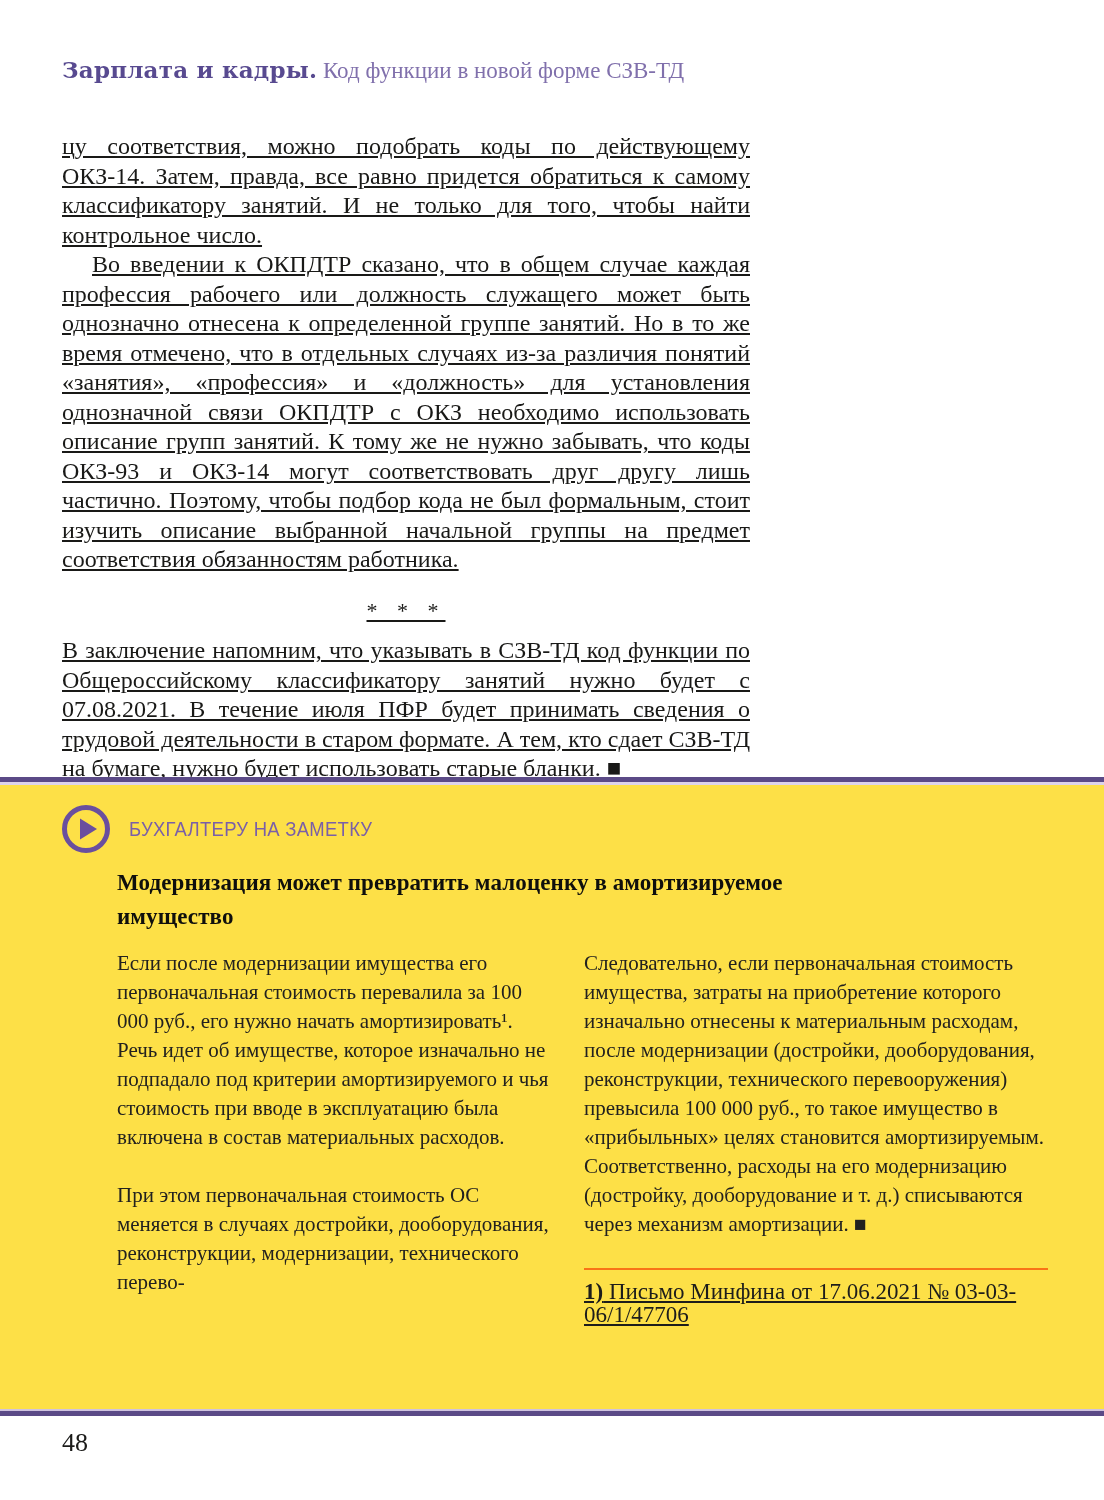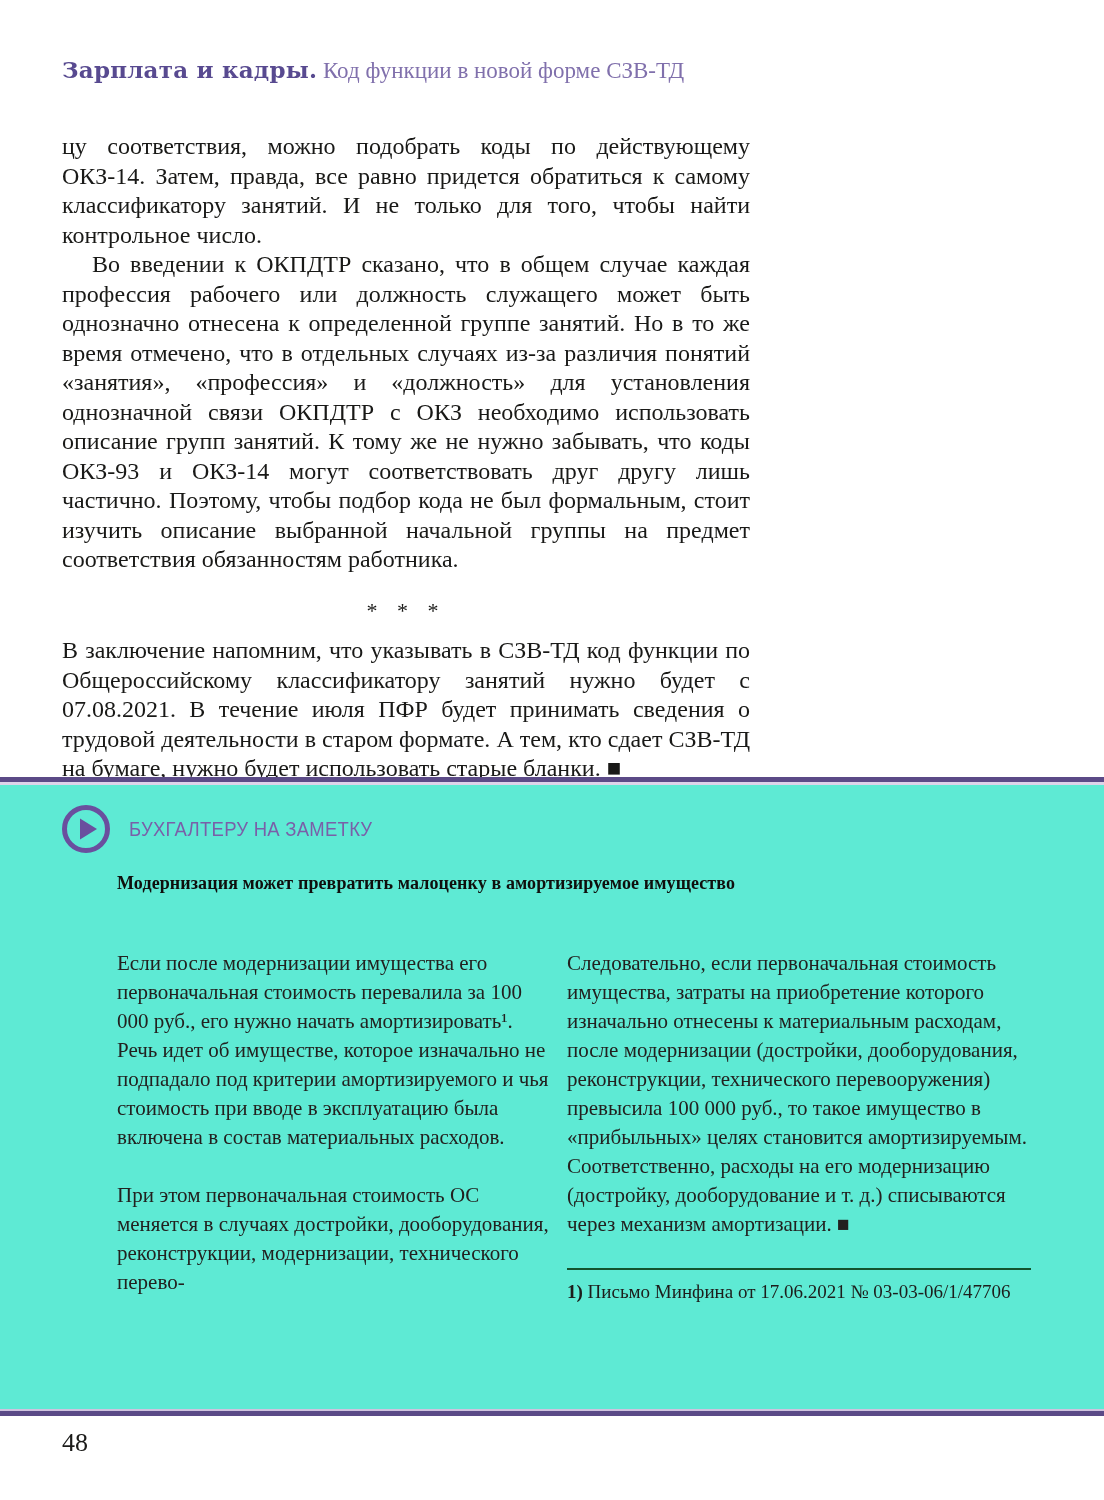--- a/index.html
+++ b/index.html
@@ -35,41 +35,42 @@
   
   .article {
     position: absolute;
     left: 62px;
     top: 132px;
     width: 688px;
     font-size: 24px;
     line-height: 29.5px;
     text-align: justify;
     color: #191917;
+    text-decoration: underline;
   }
   .article p { margin: 0; }
   .article p.indent { text-indent: 30px; }
   .article .separator {
     text-align: center;
     text-indent: 0;
     letter-spacing: 7px;
     margin: 21px 0 11px 0;
     font-size: 22px;
   }
   .article .after-sep { margin-top: 0; }
 
   
   .note {
     position: absolute;
     left: 0;
     top: 777px;
     width: 1104px;
     height: 639px;
     box-sizing: border-box;
-    background: #5eead4;
+    background: #fde047;
     border-top: 5px solid #5b4a87;
     border-bottom: 5px solid #5b4a87;
   }
   .note::before {            
     content: "";
     position: absolute;
     left: 0; top: 0;
     width: 100%; height: 3px;
     background: #ddd3ea;
   }
@@ -98,47 +99,48 @@
     transform: scaleX(0.88);
     transform-origin: left center;
     white-space: nowrap;
   }
 
   .note-title {
     position: absolute;
     left: 117px;
     top: 84px;
     width: 780px;
-    font-size: 18px;
+    font-size: 23px;
     line-height: 34px;
     font-weight: bold;
     color: #0f0f0d;
     letter-spacing: 0.1px;
   }
 
   .note-columns {
     position: absolute;
     left: 117px;
     top: 167px;
     display: flex;
-    gap: 18px;
+    gap: 35px;
   }
   .note-col { font-size: 21px; line-height: 29px; color: #22211f; }
   .note-col p { margin: 0 0 29px 0; }
   .note-col p:last-child { margin-bottom: 16px; }
   .col-left  { width: 432px; }
   .col-right { width: 464px; }
 
   .footnote {
     margin-top: 27px;
-    border-top: 2px solid #14532d;
+    border-top: 2px solid #f97316;
     padding-top: 10px;
-    font-size: 19px;
+    font-size: 23px;
     line-height: 23px;
     color: #1d1d1b;
+    text-decoration: underline;
   }
   .footnote .fn-marker { font-weight: bold; }
 
   
   .page-number {
     position: absolute;
     left: 62px;
     top: 1428px;
     font-size: 26px;
     color: #1c1c1a;

